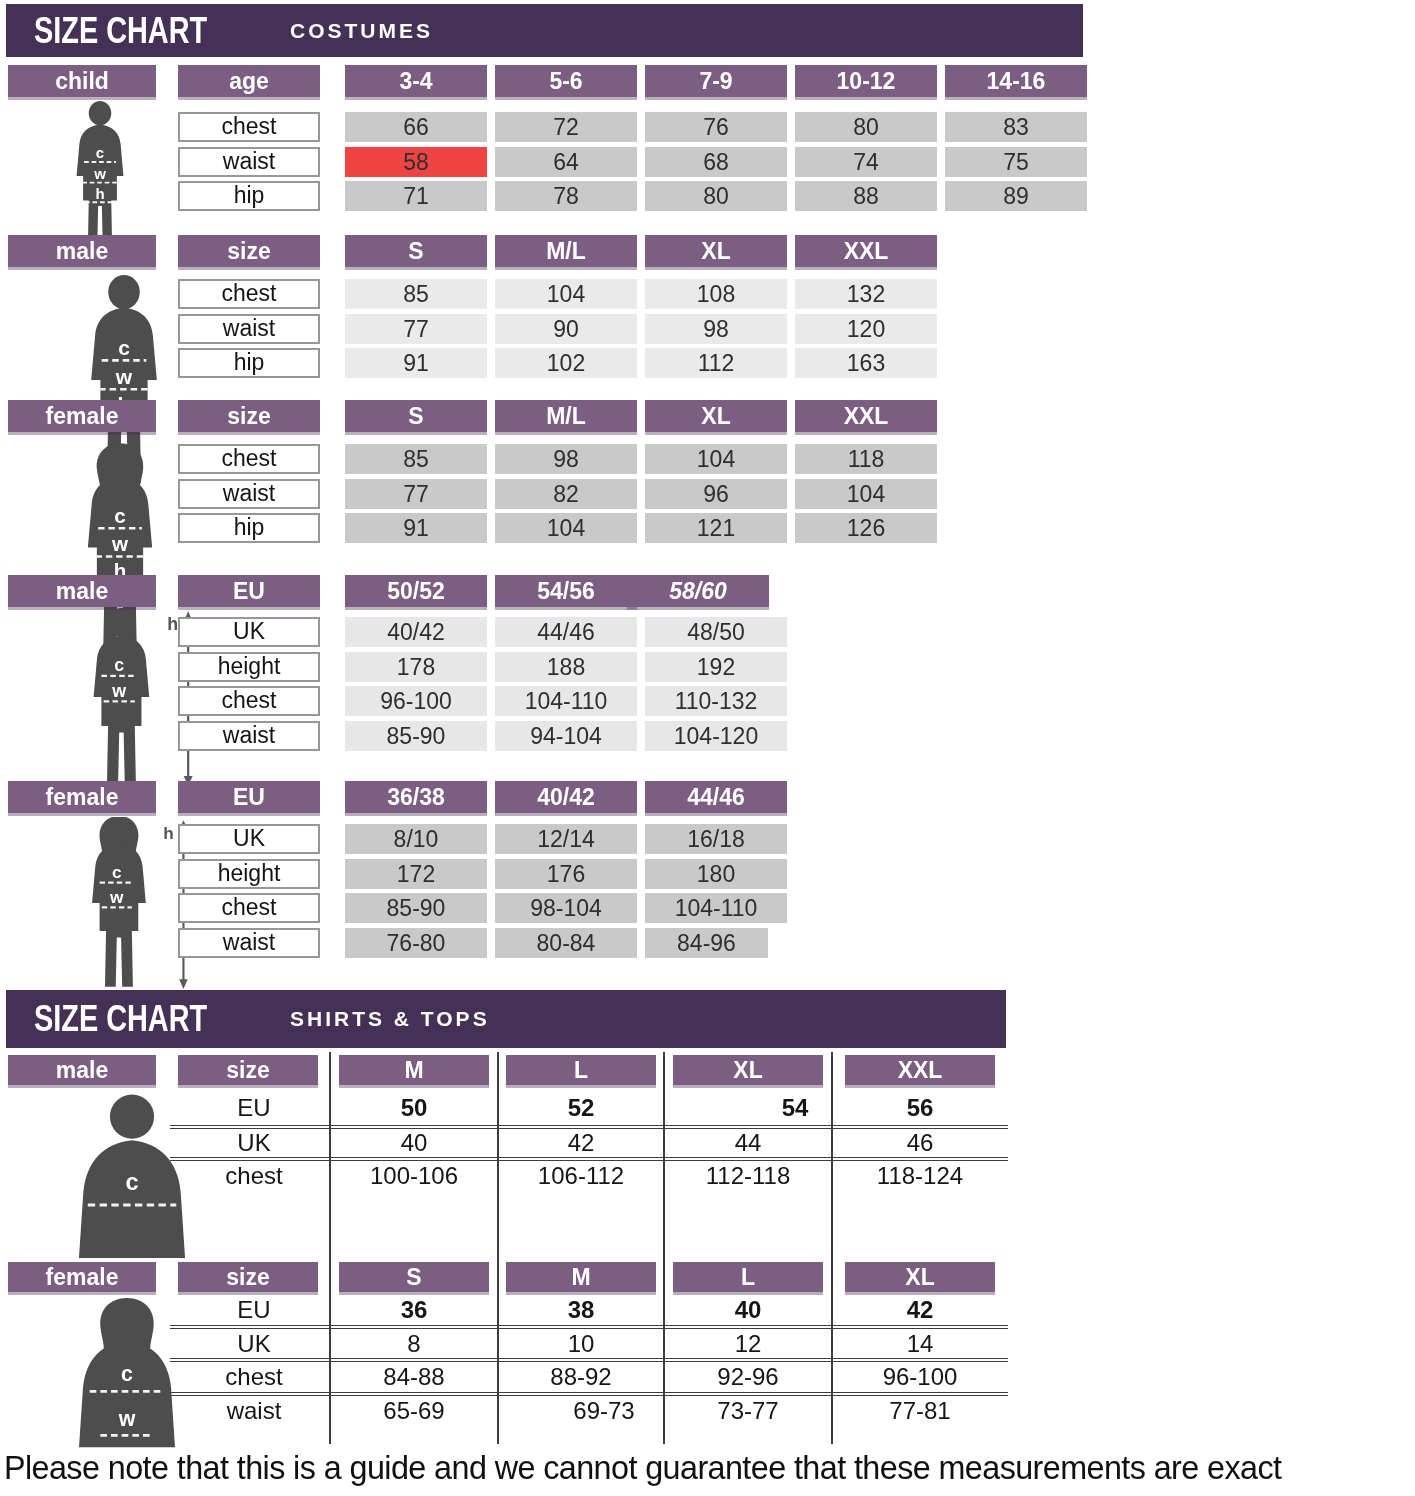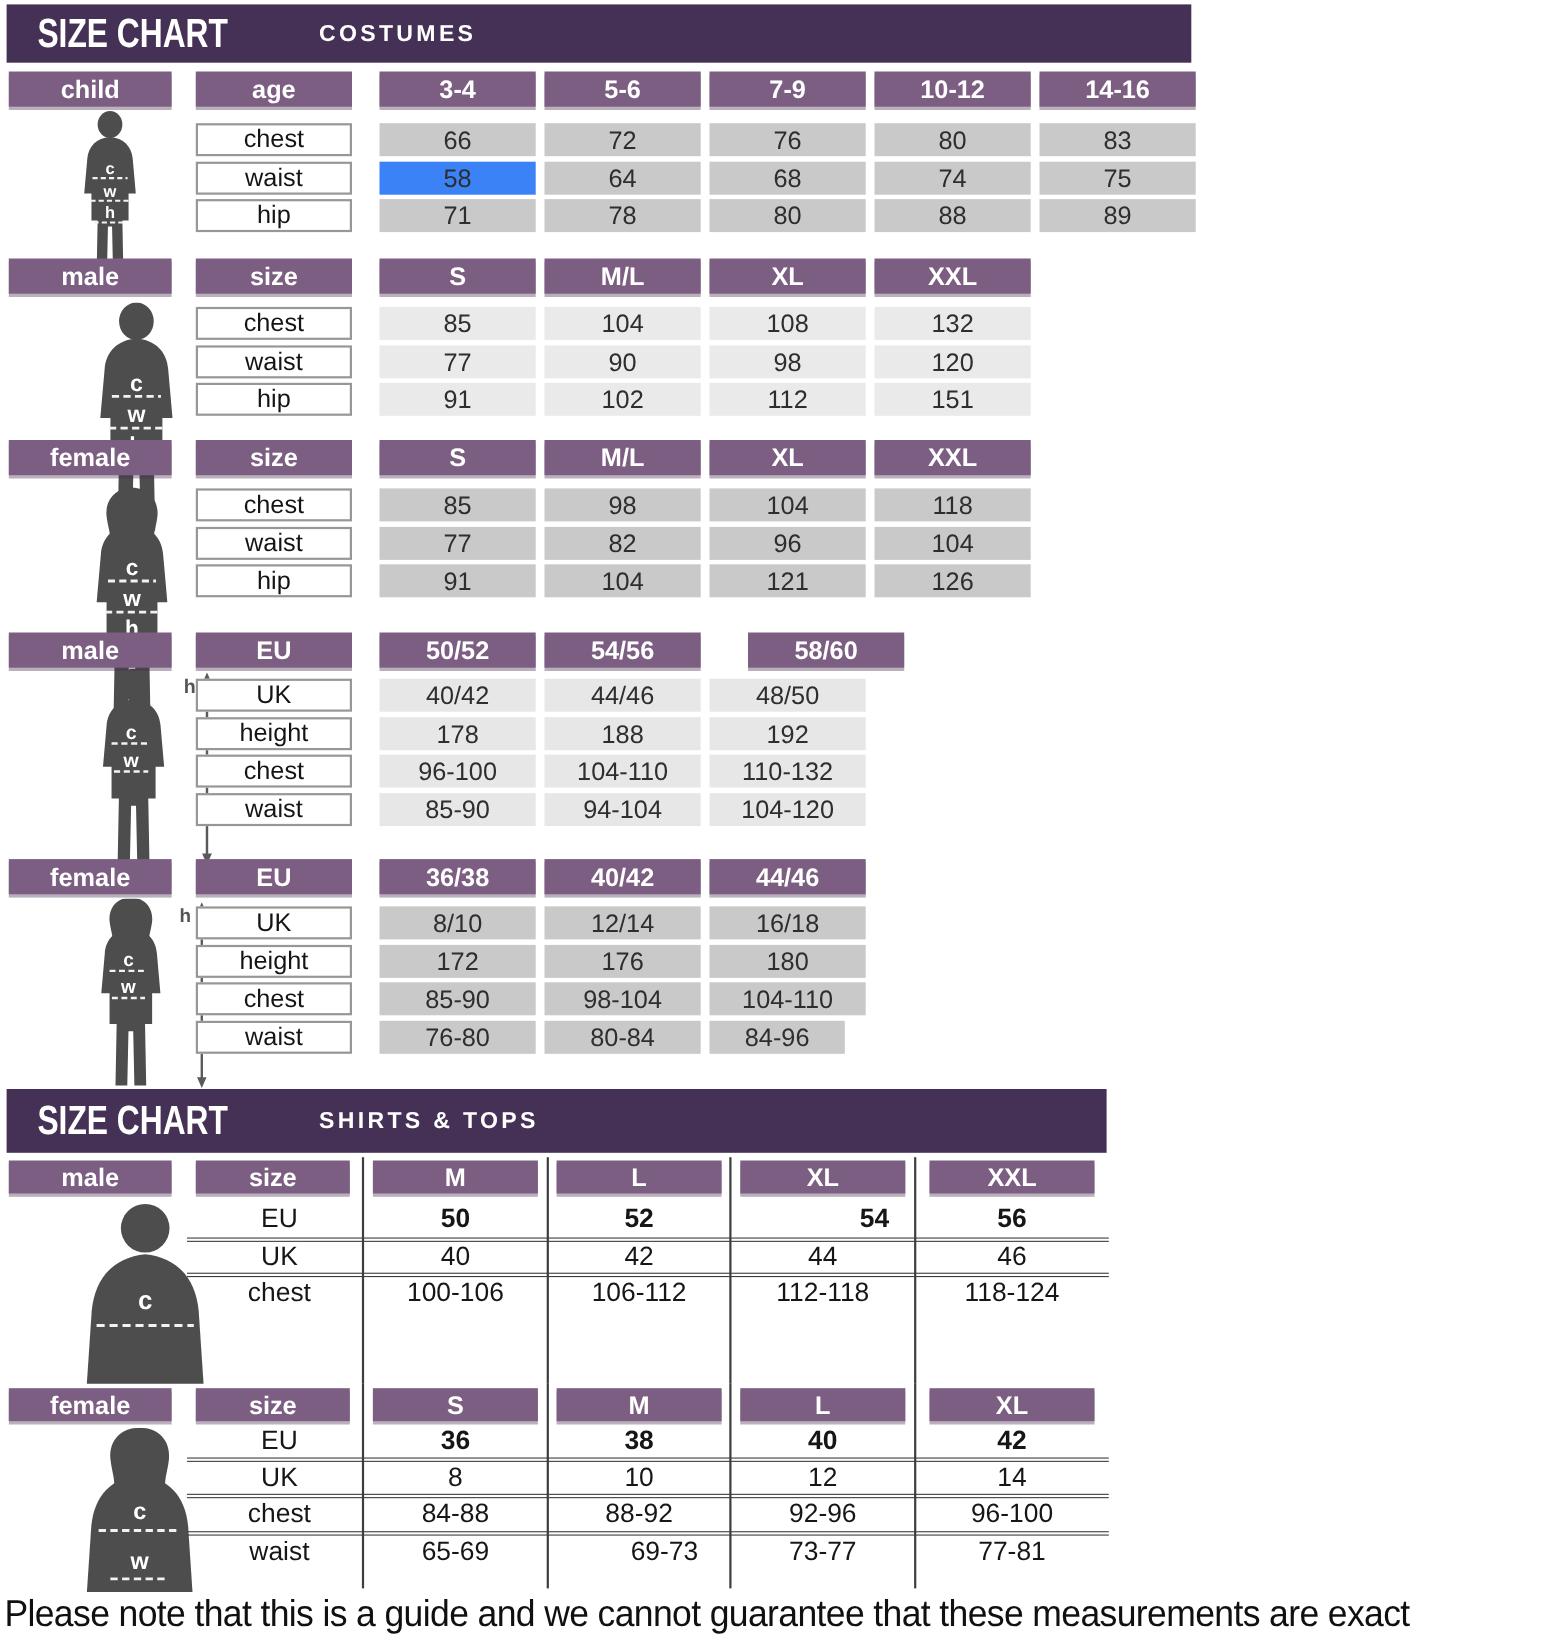--- a/index.html
+++ b/index.html
@@ -44,21 +44,21 @@
         <div class="hdr" style="left:637px;top:0;width:142px;">7-9</div>
         <div class="hdr" style="left:787px;top:0;width:142px;">10-12</div>
         <div class="hdr" style="left:937px;top:0;width:142px;">14-16</div>
         <div class="lblbox" style="left:170px;top:47px;width:142px;">chest</div>
         <div class="val" style="left:337px;top:47px;width:142px;background:#c9c9c9;">66</div>
         <div class="val" style="left:487px;top:47px;width:142px;background:#c9c9c9;">72</div>
         <div class="val" style="left:637px;top:47px;width:142px;background:#c9c9c9;">76</div>
         <div class="val" style="left:787px;top:47px;width:142px;background:#c9c9c9;">80</div>
         <div class="val" style="left:937px;top:47px;width:142px;background:#c9c9c9;">83</div>
         <div class="lblbox" style="left:170px;top:82px;width:142px;">waist</div>
-        <div class="val" style="left:337px;top:82px;width:142px;background:#3b82f6;">58</div>
+        <div class="val" style="left:337px;top:82px;width:142px;background:#ef4444;">58</div>
         <div class="val" style="left:487px;top:82px;width:142px;background:#c9c9c9;">64</div>
         <div class="val" style="left:637px;top:82px;width:142px;background:#c9c9c9;">68</div>
         <div class="val" style="left:787px;top:82px;width:142px;background:#c9c9c9;">74</div>
         <div class="val" style="left:937px;top:82px;width:142px;background:#c9c9c9;">75</div>
         <div class="lblbox" style="left:170px;top:116px;width:142px;">hip</div>
         <div class="val" style="left:337px;top:116px;width:142px;background:#c9c9c9;">71</div>
         <div class="val" style="left:487px;top:116px;width:142px;background:#c9c9c9;">78</div>
         <div class="val" style="left:637px;top:116px;width:142px;background:#c9c9c9;">80</div>
         <div class="val" style="left:787px;top:116px;width:142px;background:#c9c9c9;">88</div>
         <div class="val" style="left:937px;top:116px;width:142px;background:#c9c9c9;">89</div>
@@ -87,21 +87,21 @@
         <div class="val" style="left:787px;top:44px;width:142px;background:#eaeaea;">132</div>
         <div class="lblbox" style="left:170px;top:79px;width:142px;">waist</div>
         <div class="val" style="left:337px;top:79px;width:142px;background:#eaeaea;">77</div>
         <div class="val" style="left:487px;top:79px;width:142px;background:#eaeaea;">90</div>
         <div class="val" style="left:637px;top:79px;width:142px;background:#eaeaea;">98</div>
         <div class="val" style="left:787px;top:79px;width:142px;background:#eaeaea;">120</div>
         <div class="lblbox" style="left:170px;top:113px;width:142px;">hip</div>
         <div class="val" style="left:337px;top:113px;width:142px;background:#eaeaea;">91</div>
         <div class="val" style="left:487px;top:113px;width:142px;background:#eaeaea;">102</div>
         <div class="val" style="left:637px;top:113px;width:142px;background:#eaeaea;">112</div>
-        <div class="val" style="left:787px;top:113px;width:142px;background:#eaeaea;">151</div>
+        <div class="val" style="left:787px;top:113px;width:142px;background:#eaeaea;">163</div>
         <svg class="sil" style="left:55px;top:40px;width:122px;height:210px;" viewBox="0 0 84 160">
           <ellipse cx="42" cy="13" rx="12" ry="13"></ellipse>
           <path d="M42,25 C29,26 21,34 20,46 L17,80 L24,80 L24,106 L30,106 L29,158 L39,158 L40,112 L44,112 L45,158 L55,158 L54,106 L60,106 L60,80 L67,80 L64,46 C63,34 55,26 42,25 Z"></path>
           <line x1="25" y1="65" x2="59" y2="65" stroke="#f2f2f2" stroke-width="2" stroke-dasharray="5 3"></line>
           <text x="42" y="61" fill="#fff">c</text>
           <line x1="23" y1="87" x2="61" y2="87" stroke="#f2f2f2" stroke-width="2" stroke-dasharray="5 3"></line>
           <text x="42" y="83" fill="#fff">w</text>
           <line x1="26" y1="108" x2="58" y2="108" stroke="#f2f2f2" stroke-width="2" stroke-dasharray="5 3"></line>
           <text x="42" y="104" fill="#fff">h</text>
         </svg>
@@ -138,21 +138,21 @@
           <text x="42" y="83" fill="#fff">w</text>
           <line x1="26" y1="108" x2="58" y2="108" stroke="#f2f2f2" stroke-width="2" stroke-dasharray="5 3"></line>
           <text x="42" y="104" fill="#fff">h</text>
         </svg>
       </div>
       <div class="section" style="top: 575px;">
         <div class="hdr" style="left:0;top:0;width:148px;">male</div>
         <div class="hdr" style="left:170px;top:0;width:142px;">EU</div>
         <div class="hdr" style="left:337px;top:0;width:142px;">50/52</div>
         <div class="hdr" style="left:487px;top:0;width:142px;">54/56</div>
-        <div class="hdr" style="left:672px;top:0;width:142px;">58/60</div>
+        <div class="hdr" style="left:619px;top:0;width:142px;font-style:italic;">58/60</div>
         <div class="lblbox" style="left:170px;top:42px;width:142px;">UK</div>
         <div class="val" style="left:337px;top:42px;width:142px;background:#e7e7e7;">40/42</div>
         <div class="val" style="left:487px;top:42px;width:142px;background:#e7e7e7;">44/46</div>
         <div class="val" style="left:637px;top:42px;width:142px;background:#e7e7e7;">48/50</div>
         <div class="lblbox" style="left:170px;top:77px;width:142px;">height</div>
         <div class="val" style="left:337px;top:77px;width:142px;background:#e7e7e7;">178</div>
         <div class="val" style="left:487px;top:77px;width:142px;background:#e7e7e7;">188</div>
         <div class="val" style="left:637px;top:77px;width:142px;background:#e7e7e7;">192</div>
         <div class="lblbox" style="left:170px;top:111px;width:142px;">chest</div>
         <div class="val" style="left:337px;top:111px;width:142px;background:#e7e7e7;">96-100</div>

